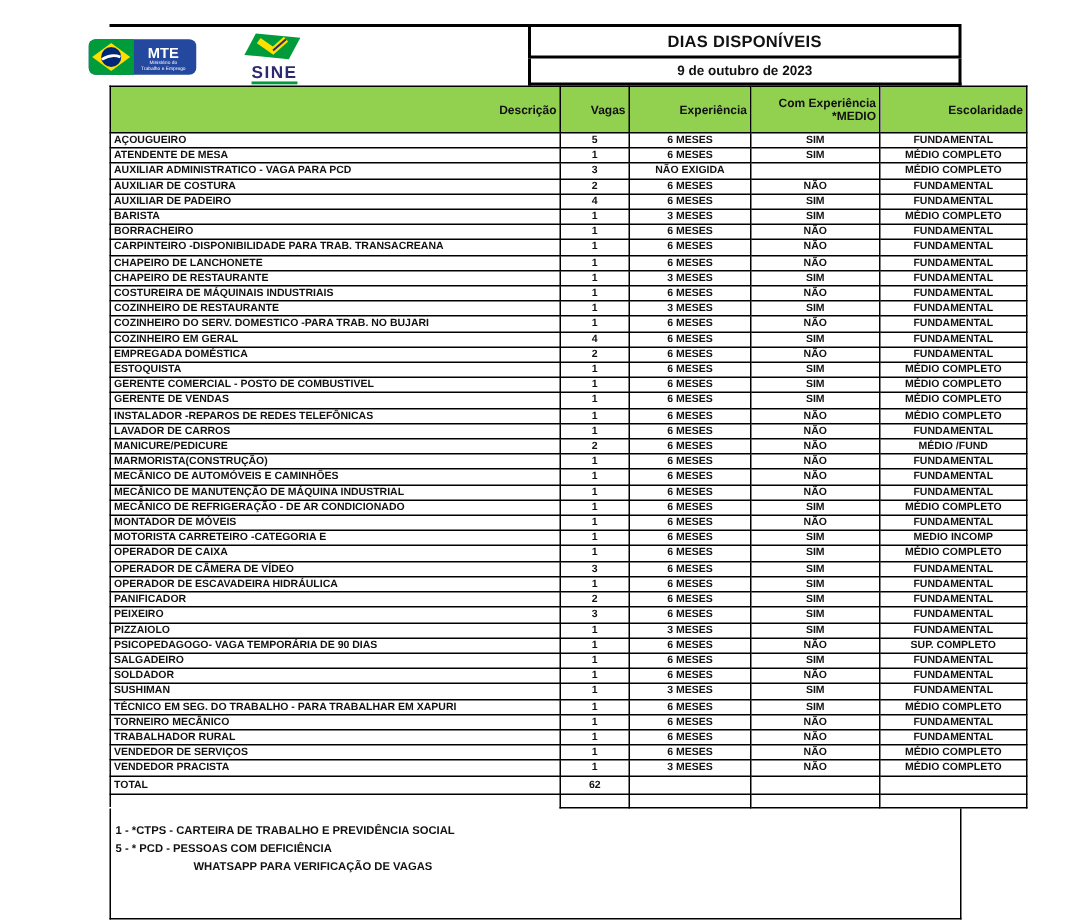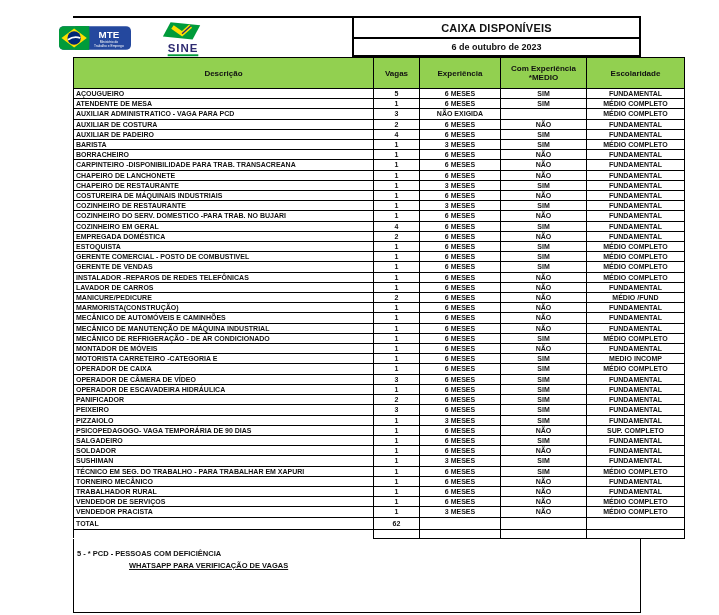--- a/index.html
+++ b/index.html
@@ -43,37 +43,37 @@
   col.c1{width:300px;} col.c2{width:46px;} col.c3{width:81px;}
   col.c4{width:86px;} col.c5{width:98px;}
   th,td{
     border:1px solid var(--border);
     padding:0 2px;height:9.2px;line-height:9.2px;
     font-size:7px;font-weight:bold;color:var(--text);
     overflow:hidden;white-space:nowrap;
   }
   thead th{
     background:var(--header-green);
-    height:31px;line-height:9px;text-align:center;vertical-align:middle;
+    height:31px;line-height:9px;text-align:right;vertical-align:middle;
     font-size:8px;white-space:normal;
   }
   td.c-desc{text-align:left;}
   td.c-num{text-align:center;}
   tr.total-row td{height:11px;line-height:11px;}
   td.open{border:none;border-left:1px solid var(--border);}
 
   
   .footnotes{
     border-left:1px solid var(--border);
     border-right:1px solid var(--border);
     border-bottom:1px solid var(--border);
     height:74px;padding:9px 4px 0 3px;
     font-size:7.5px;font-weight:bold;line-height:12px;
   }
-  .footnotes .fn-indent{padding-left:52px;text-decoration:underline;}
+  .footnotes .fn-indent{padding-left:52px;}
 
   svg text{font-family:"Liberation Sans", sans-serif;}
 </style>
 </head>
 <body>
 
 <div class="sheet">
 
   <div class="top">
     <div class="logo-area">
@@ -90,22 +90,22 @@
       </svg>
       <svg class="logo-sine" width="44" height="36" viewBox="0 0 46 37">
         <polygon points="10,1 41,4 33,19 2,16" fill="#009b3a"></polygon>
         <polyline points="12,6 22,13 31,5" stroke="#fedf00" stroke-width="4.5" fill="none"></polyline>
         <polyline points="22,13 31,5" stroke="#2d2a70" stroke-width="1.4" fill="none"></polyline>
         <text x="23" y="32" fill="#2d2a70" font-size="12" font-weight="bold" text-anchor="middle" letter-spacing="1">SINE</text>
         <rect x="7" y="34.5" width="32" height="2" fill="#009b3a"></rect>
       </svg>
     </div>
     <div class="title-stack">
-      <div class="title-cell">CAIXA DISPONÍVEIS</div>
-      <div class="date-cell">6 de outubro de 2023</div>
+      <div class="title-cell">DIAS DISPONÍVEIS</div>
+      <div class="date-cell">9 de outubro de 2023</div>
     </div>
   </div>
 
   <table>
     <colgroup>
       <col class="c1">
         <col class="c2">
         <col class="c3">
         <col class="c4">
         <col class="c5">
@@ -471,17 +471,18 @@
         <td class="open"></td>
         <td></td>
         <td></td>
         <td></td>
         <td></td>
       </tr>
     </tbody>
   </table>
 
   <div class="footnotes">
+    <div>1 - *CTPS - CARTEIRA DE TRABALHO E PREVIDÊNCIA SOCIAL</div>
     <div>5 - * PCD - PESSOAS COM DEFICIÊNCIA</div>
     <div class="fn-indent">WHATSAPP PARA VERIFICAÇÃO DE VAGAS</div>
   </div>
 
 </div>
 
 </body></html>

